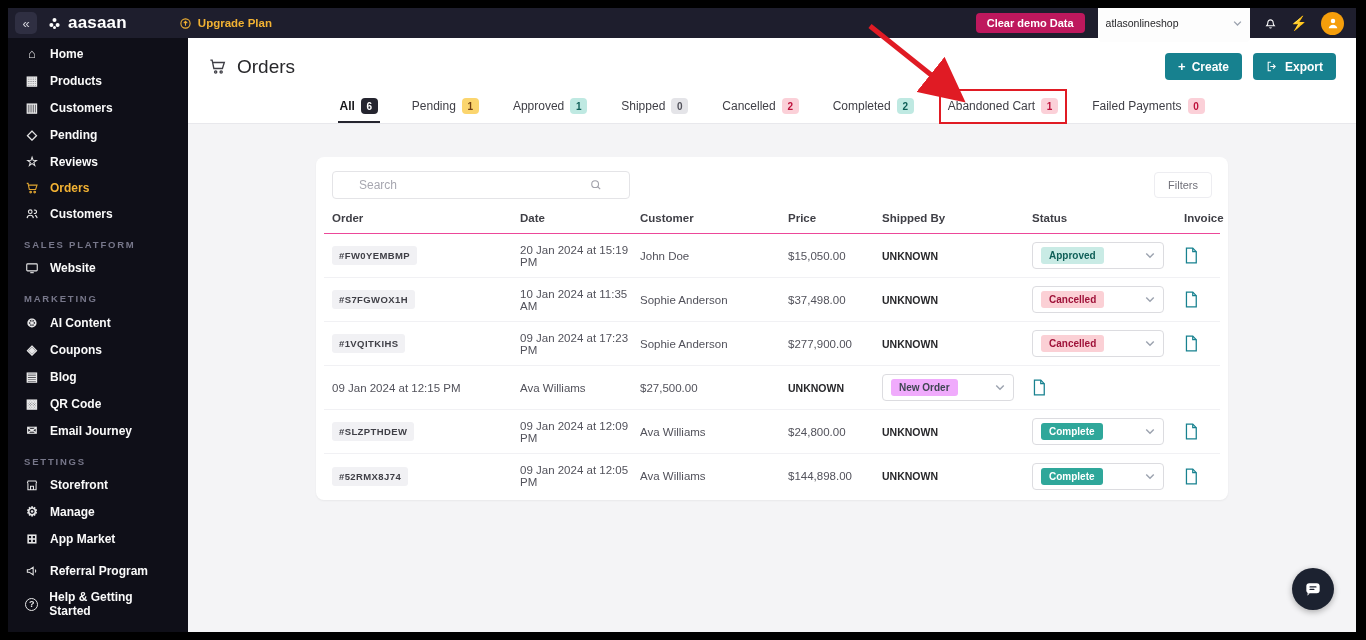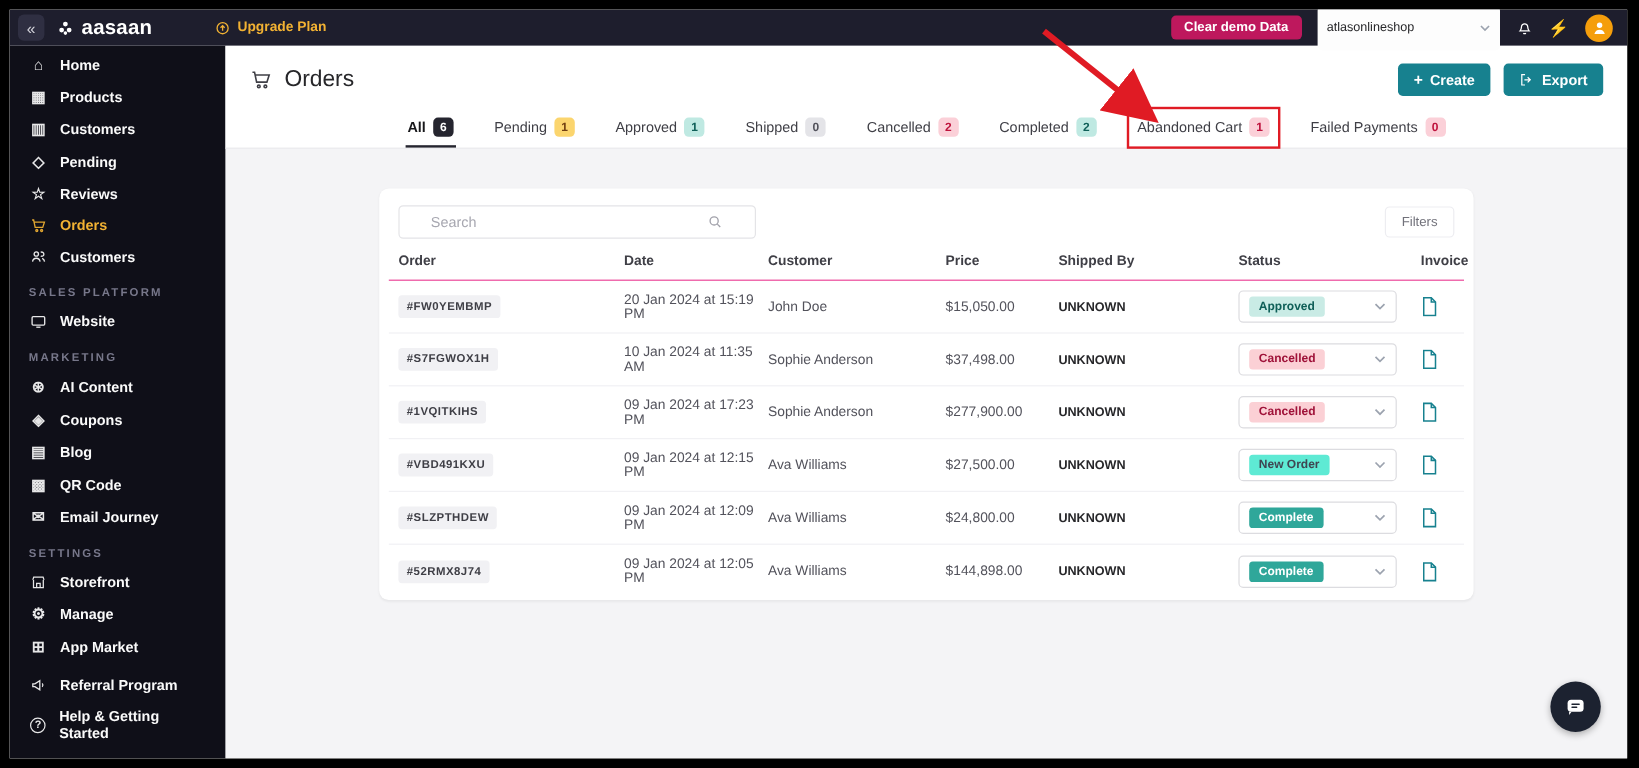--- a/index.html
+++ b/index.html
@@ -60,21 +60,21 @@
   .thead, .trow { display:grid; grid-template-columns:188px 120px 148px 94px 150px 152px 1fr; align-items:center; padding:0 8px; }
   .thead { font-size:11.5px; font-weight:700; color:#3f3f46; padding-bottom:9px; border-bottom:1px solid #ec4899; }
   .trow { height:44px; border-bottom:1px solid #f1f1f4; font-size:11.5px; color:#52525b; }
   .trow:last-child { border-bottom:none; }
   .order-pill { display:inline-block; background:#f1f1f4; border-radius:3px; padding:4px 7px; font-size:9.5px; font-weight:700; color:#3f3f46; letter-spacing:0.4px; cursor:pointer; }
   .unknown { font-weight:700; color:#27272a; font-size:10.5px; }
   .status-box { width:132px; height:27px; border:1px solid #dcdce0; border-radius:4px; display:flex; align-items:center; justify-content:space-between; padding:0 8px; cursor:pointer; background:#fff; }
   .spill { border-radius:3px; padding:3px 8px; font-size:10px; font-weight:600; }
   .s-approved { background:#c9ebe5; color:#0f5f58; }
   .s-cancelled { background:#fbd0d5; color:#9f1239; }
-  .s-new { background:#5eead4; color:#3f4652; }
+  .s-new { background:#f0abfc; color:#3f4652; }
   .s-complete { background:#2fa79a; color:#ffffff; }
   .inv { display:inline-flex; cursor:pointer; }
 
   
   .annot-arrow { position:absolute; left:840px; top:4px; z-index:20; pointer-events:none; }
   .chat-fab { position:absolute; right:22px; bottom:22px; width:42px; height:42px; border-radius:50%; background:#1c2230; display:flex; align-items:center; justify-content:center; cursor:pointer; z-index:15; box-shadow:0 2px 6px rgba(0,0,0,0.3); }
 </style>
 </head>
 <body>
 
@@ -392,21 +392,20 @@
             </span>
           <span class="inv">
             <svg width="14" height="17" viewBox="0 0 20 24" fill="none" stroke="#17818f" stroke-width="1.8">
                 <path d="M3.5 1.5h9l5 5v16h-14z"></path>
                 <path d="M12.5 1.5v5h5"></path>
               </svg>
           </span>
         </div>
 
         <div class="trow">
-          <span><span class="order-pill">#VBD491KXU</span></span>
           <span>09 Jan 2024 at 12:15 PM</span>
           <span>Ava Williams</span>
           <span>$27,500.00</span>
           <span class="unknown">UNKNOWN</span>
           <span>
               <span class="status-box">
             <span class="spill s-new">New Order</span>
             <svg width="10" height="7" viewBox="0 0 12 8">
                   <path d="M1.5 1.5L6 6l4.5-4.5" fill="none" stroke="#9ca3af" stroke-width="1.7"></path>
                 </svg>

